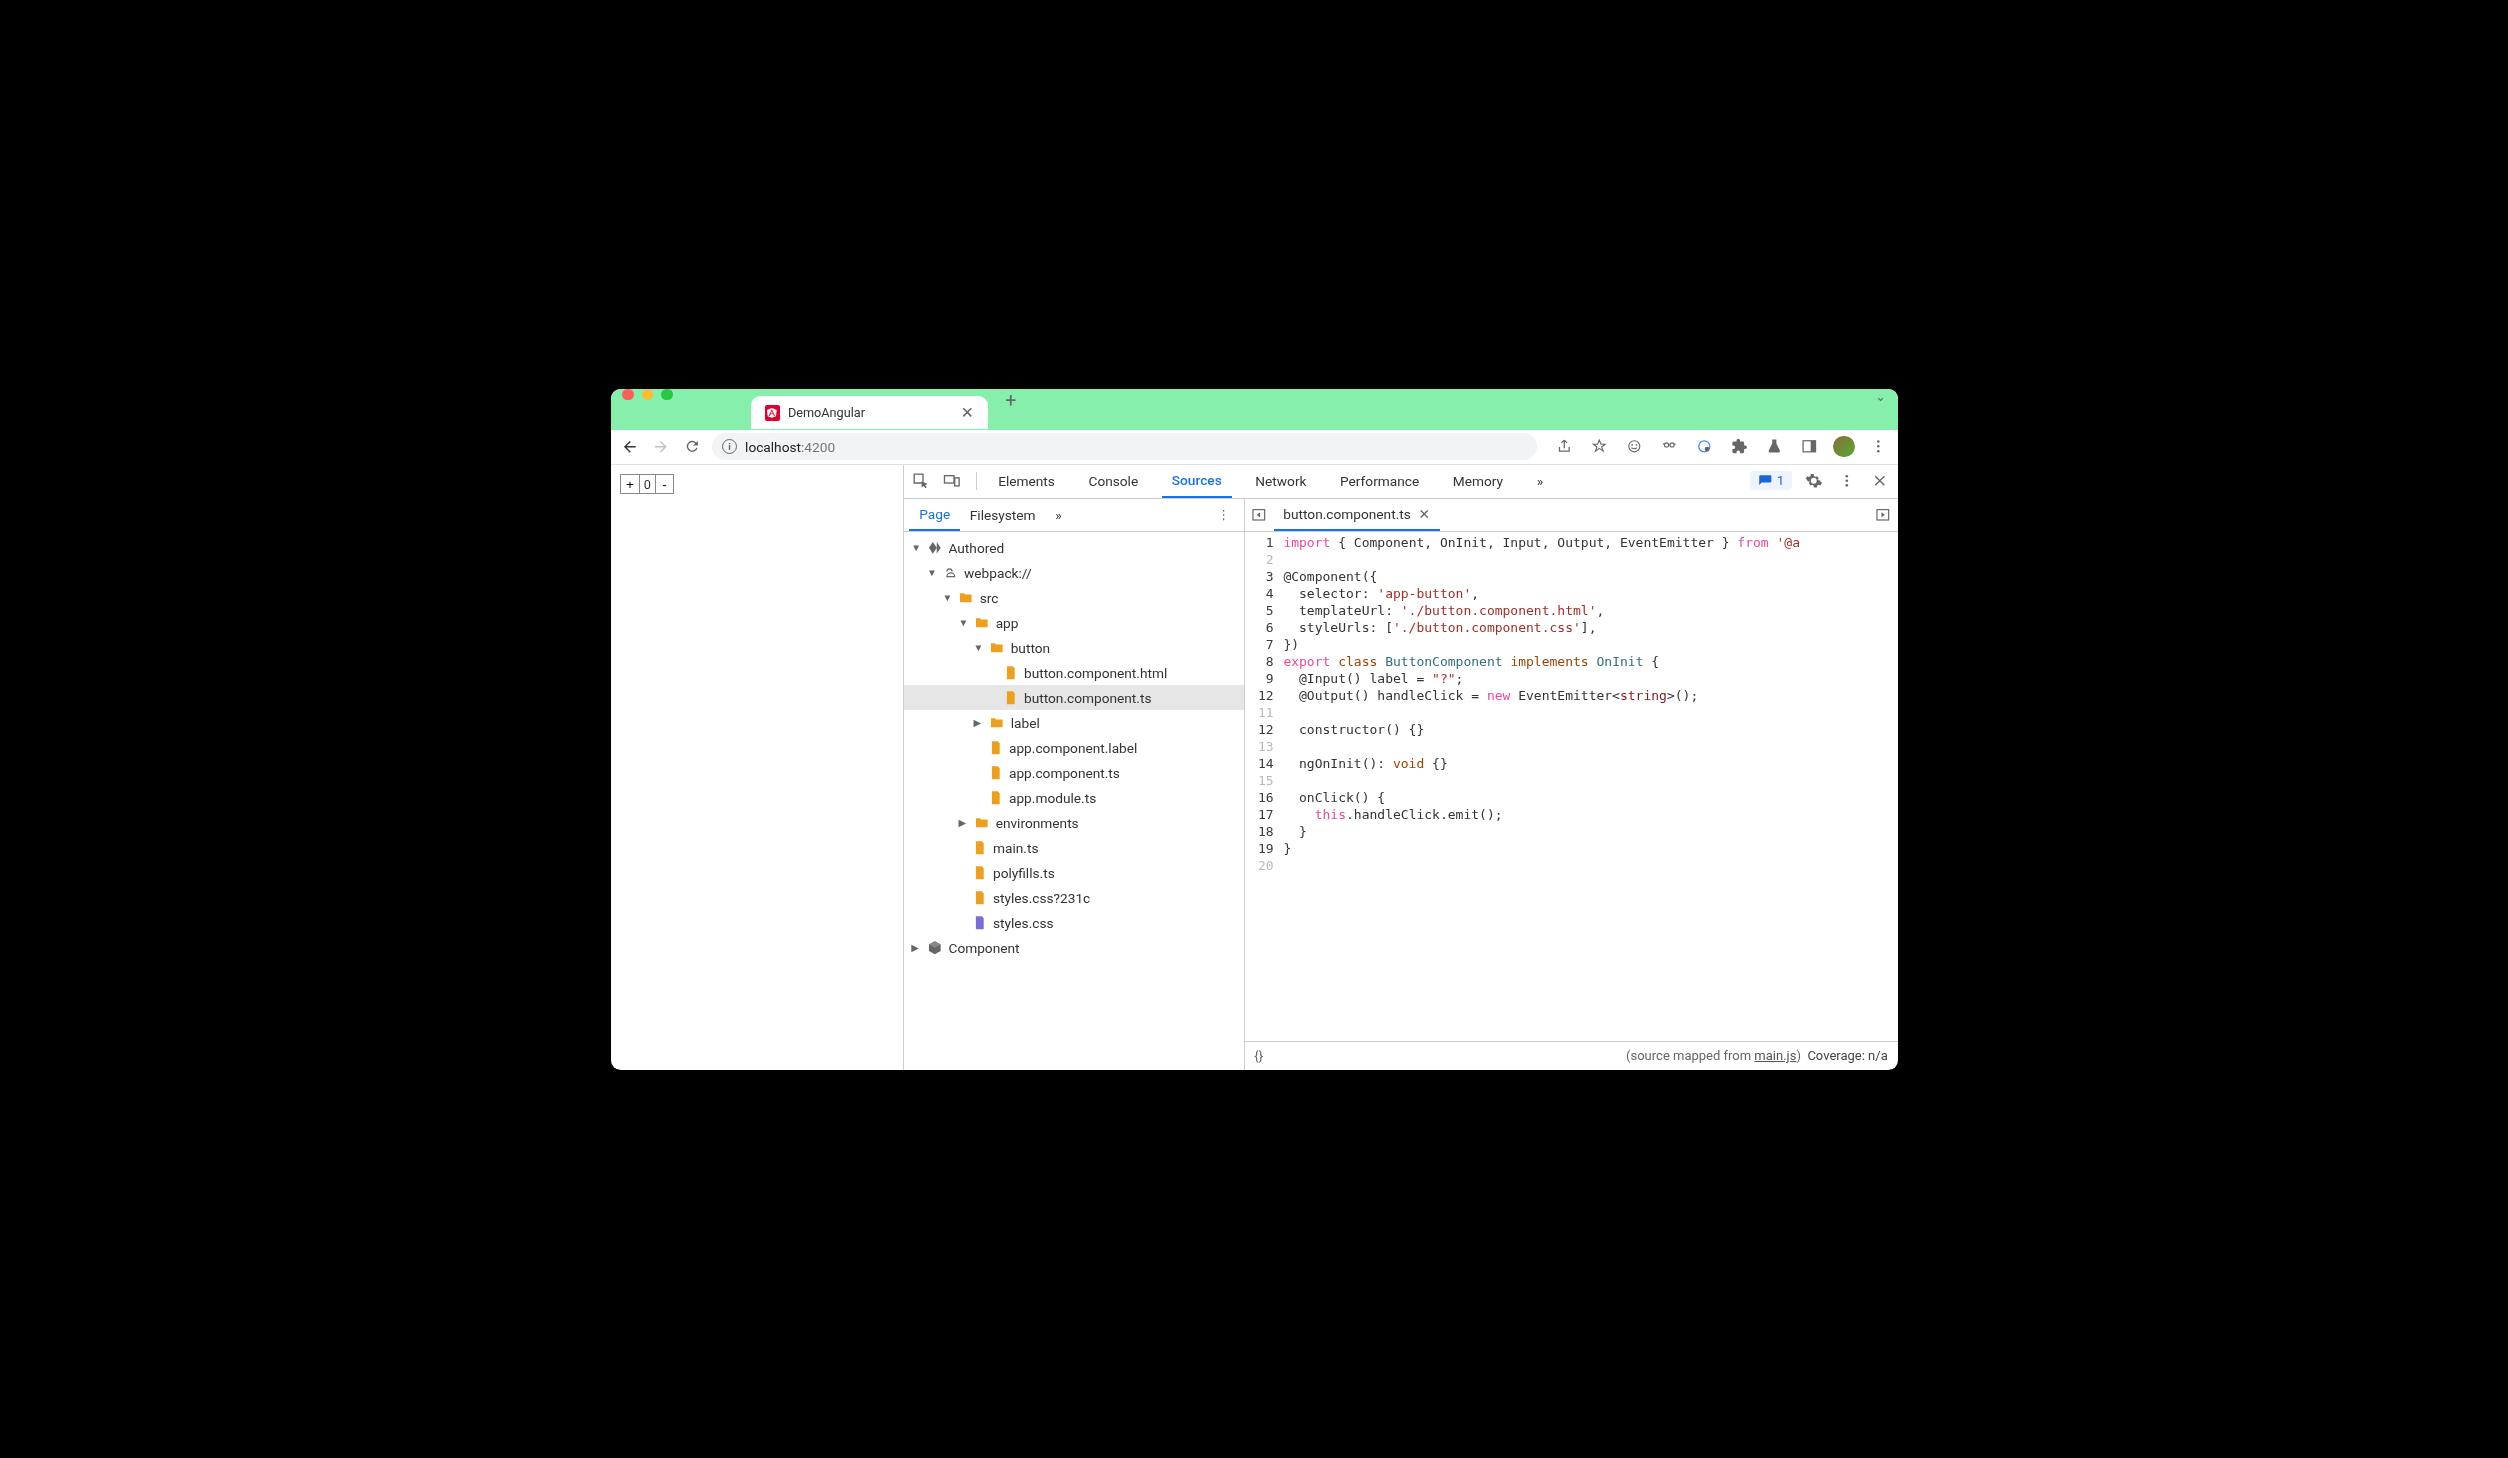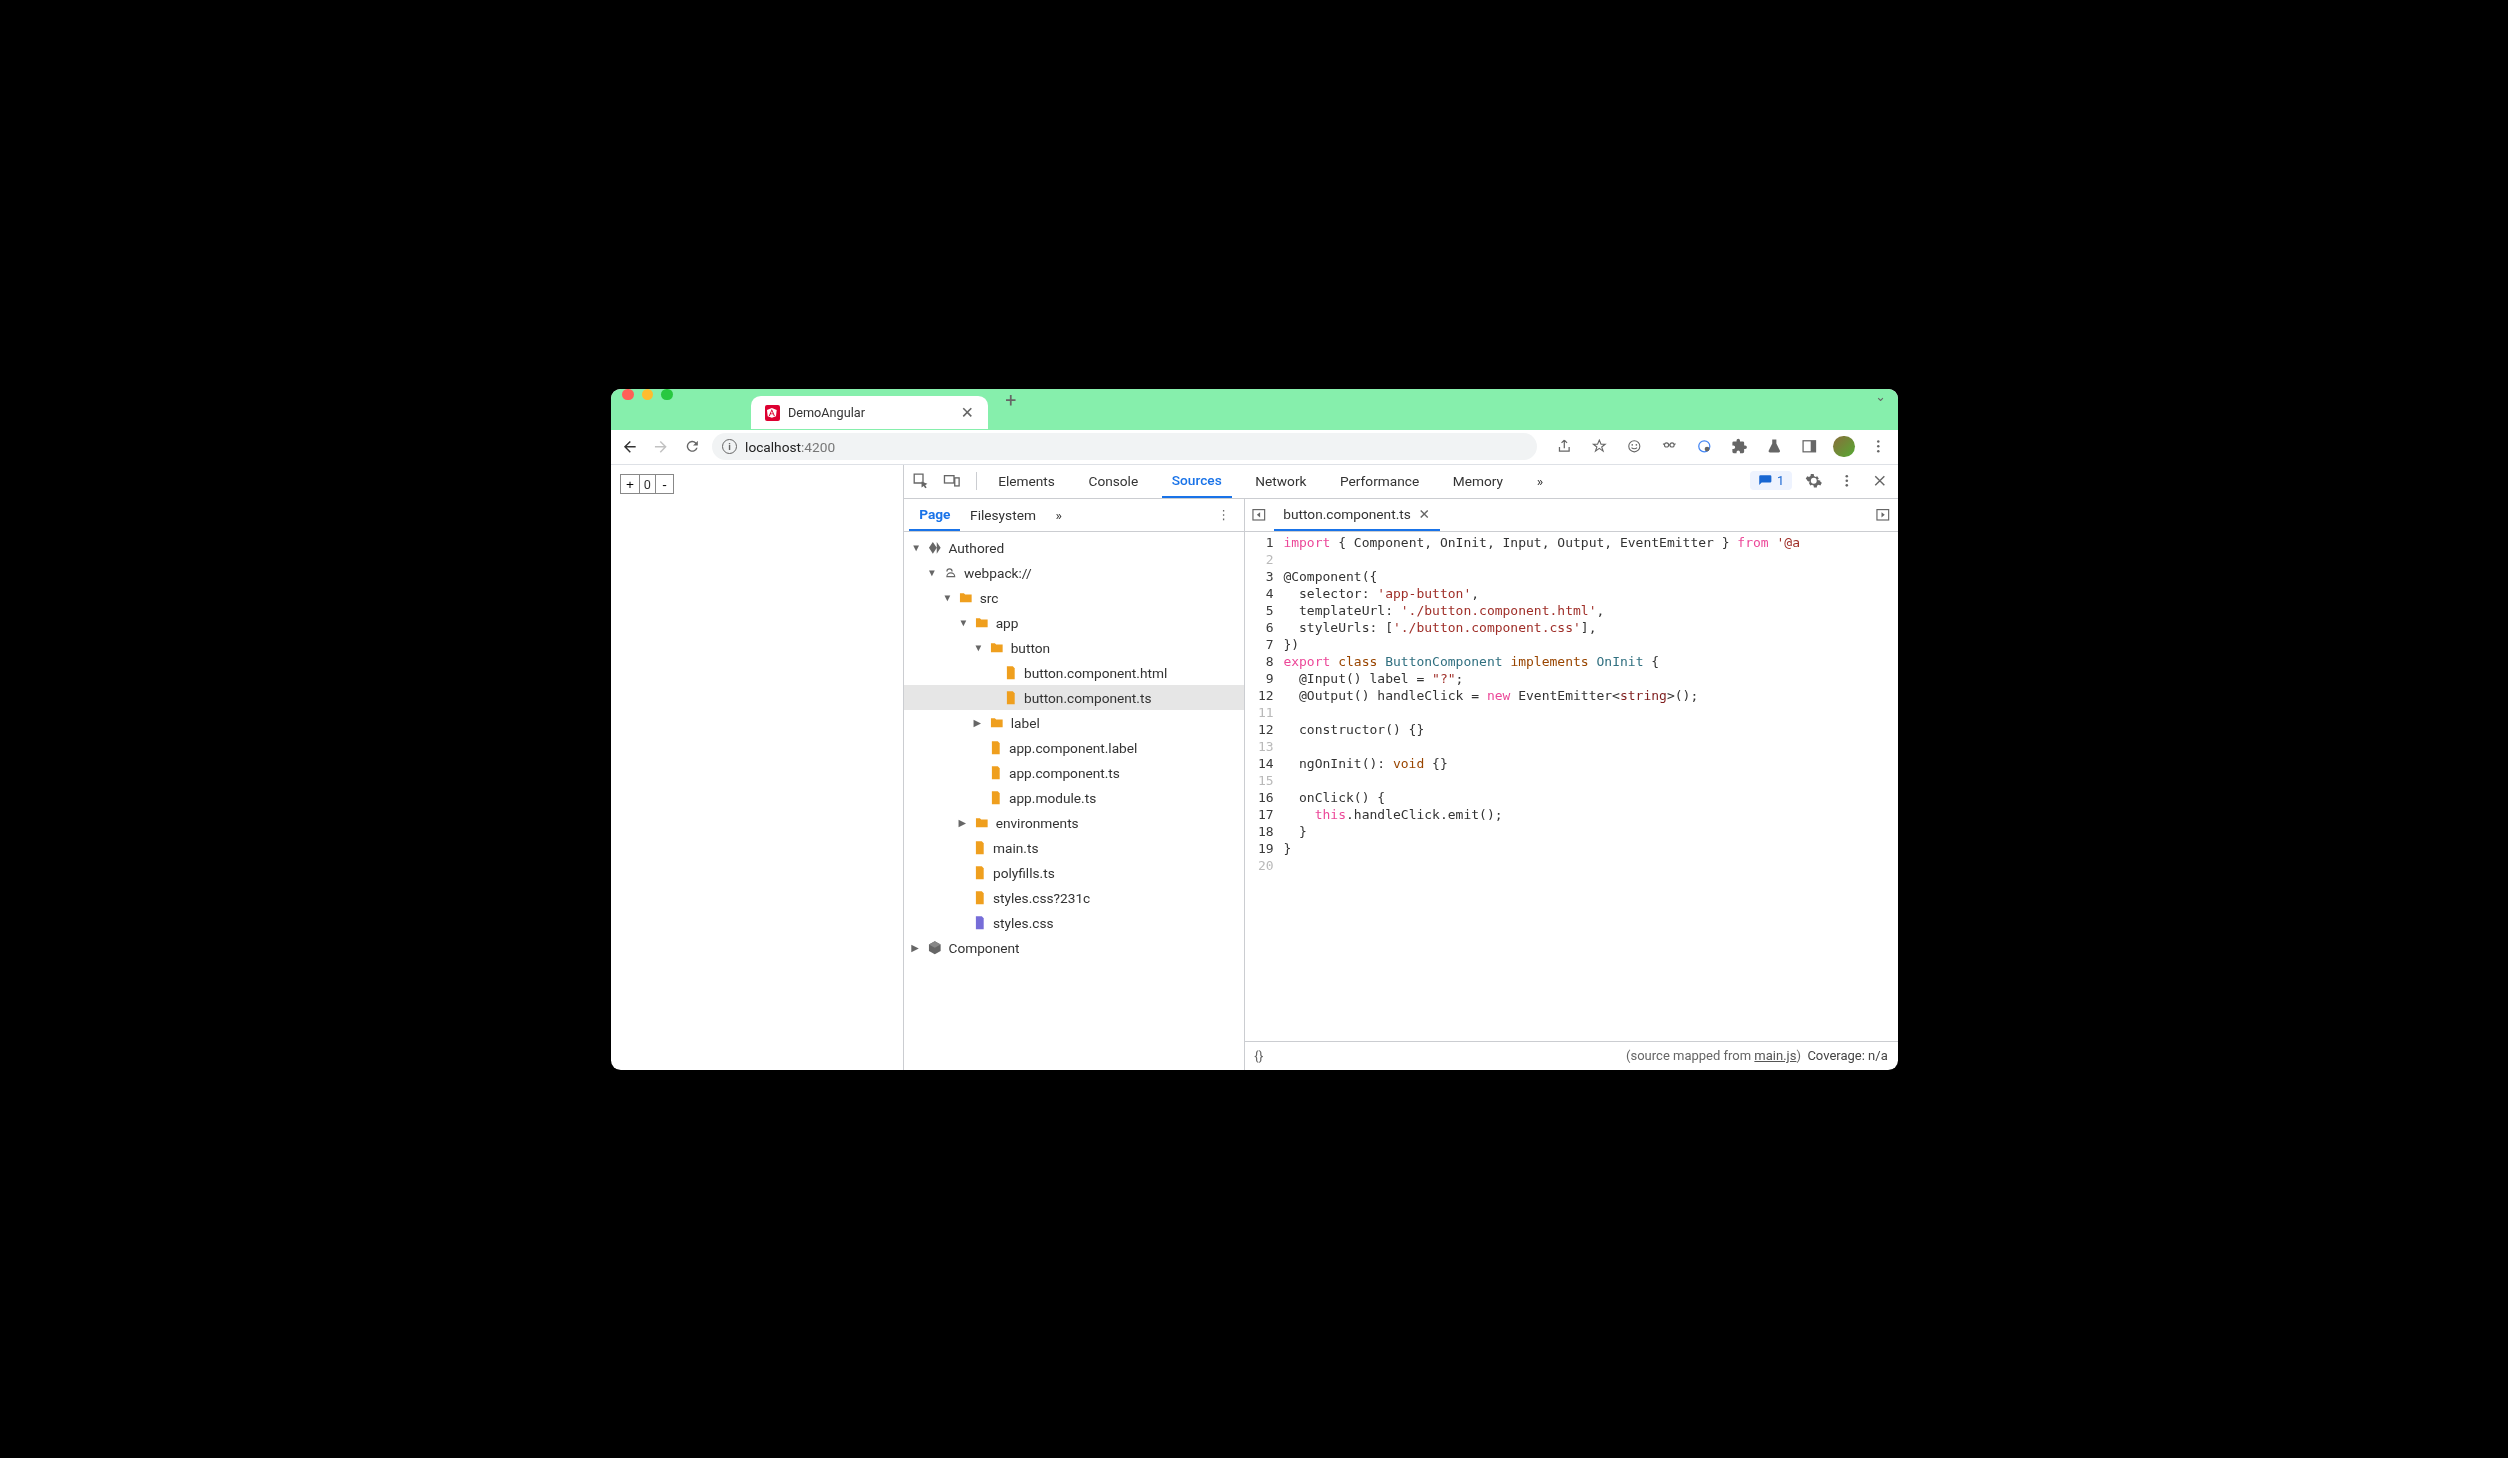--- a/index.html
+++ b/index.html
@@ -37,21 +37,21 @@
 .dt-top .sep { width: 1px; height: 17.6px; background: #cbcdd1; margin: 0 3.9px; }
 .dt-tabs { display: flex; gap: 14px; flex: 1; }
 .dt-tab { padding: 0 9.8px; height: 33px; display: flex; align-items: center; font-size: 13.7px; cursor: pointer; }
 .dt-tab.active { border-bottom: 2.9px solid #1973e8; color: #1973e8; font-weight: 500; }
 .dt-top .right { display: flex; align-items: center; gap: 9.8px; }
 .issues { background: #eef3fe; padding: 2px 7.8px; border-radius: 3.9px; display: flex; align-items: center; gap: 4.9px; color: #1967d2; font-size: 12.7px; cursor: pointer; }
 .dt-body { flex: 1; display: flex; min-height: 0; }
 .dt-left { width: 341px; border-right: 1px solid #cbcdd1; display: flex; flex-direction: column; }
 .dt-subtabs { height: 33px; border-bottom: 1px solid #cbcdd1; display: flex; align-items: center; padding: 0 5.9px; }
 .dt-subtab { padding: 0 9.8px; height: 32px; display: flex; align-items: center; font-size: 13.7px; cursor: pointer; }
-.dt-subtab.active { border-bottom: 2.9px solid #1973e8; color: #1973e8; font-weight: 700; }
+.dt-subtab.active { border-bottom: 2.9px solid #1973e8; color: #1973e8; font-weight: 400; }
 .dt-subtabs .dots { margin-left: auto; color: #666; padding: 0 7.8px; cursor: pointer; }
 .tree { flex: 1; overflow: auto; padding: 3.9px 0; font-size: 13.7px; }
 .tree .row { height: 25px; display: flex; align-items: center; gap: 5.9px; cursor: pointer; }
 .tree .row.selected { background: #e6e6e6; }
 .tree .arrow { width: 9.8px; font-size: 9.8px; color: #666; }
 .tree .ficon { width: 15.6px; height: 15.6px; flex-shrink: 0; }
 .folder { fill: #ef9f1e; }
 .file-y { fill: #ef9f1e; }
 .file-p { fill: #766dd8; }
 .dt-right { flex: 1; display: flex; flex-direction: column; min-width: 0; }

